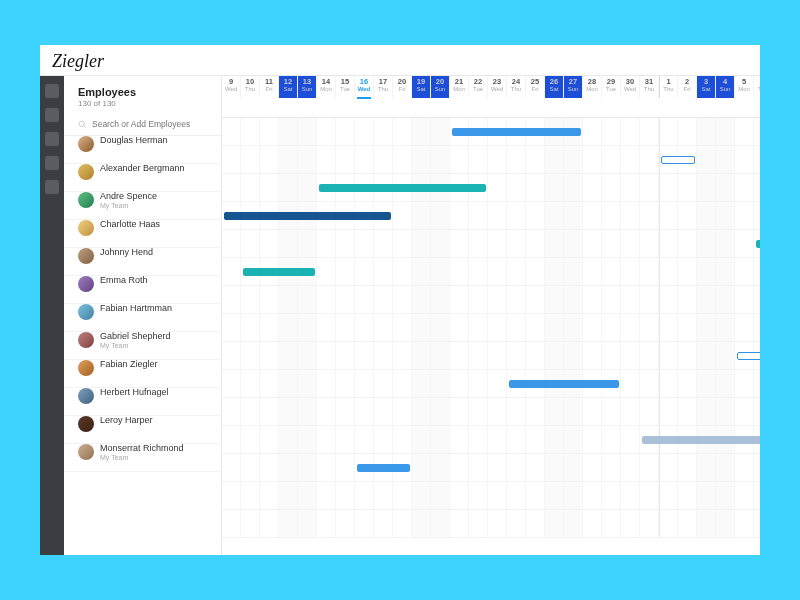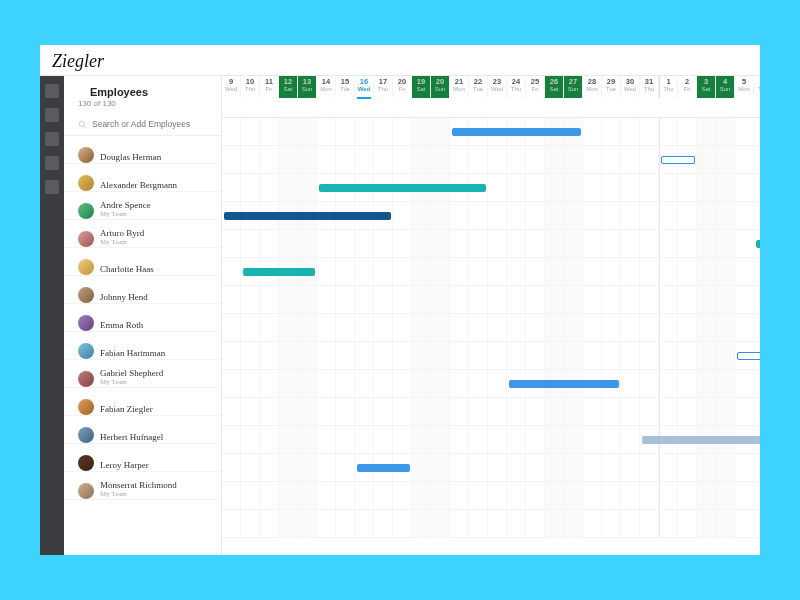--- a/index.html
+++ b/index.html
@@ -10,42 +10,42 @@
 
   .topbar { height: 30px; padding: 6px 12px; }
   .logo { font-family: "Brush Script MT", cursive; font-style: italic; font-size: 18px; color:#111; }
 
   .main { display:flex; height: calc(100% - 30px); border-top: 1px solid #e8e8e8;}
   .navbar { width: 24px; background:#3b3d40; display:flex; flex-direction:column; padding-top:8px; gap:10px; align-items:center;}
   .nav-item { width:14px; height:14px; background:#5a5c5f; border-radius:2px; }
 
   .sidebar { width: 158px; border-right:1px solid #e8e8e8; display:flex; flex-direction:column; }
   .side-head { padding:10px 10px 6px 14px; }
-  .side-title { font-size:11px; font-weight:600; color:#222;margin-left:12px; }
+  .side-title { font-size:11px; font-weight:600; color:#222; }
   .side-sub { font-size:8px; color:#888; margin-top:1px;}
   .search { display:flex; align-items:center; gap:5px; padding:5px 10px 6px 14px; border-bottom:1px solid #eee;}
   .search svg { width:9px; height:9px; stroke:#bbb; fill:none; stroke-width:2;}
   .search-input { flex:1; font-size:8.5px; color:#bbb; border:none; outline:none;}
   .emp-list { flex:1; overflow:hidden; }
-  .emp-row { display:flex; align-items:flex-end; height:28px; padding-left:14px; border-bottom:1px solid #f3f3f3; gap:6px;font-family:Liberation Serif, serif;}
+  .emp-row { display:flex; align-items:flex-start; height:28px; padding-left:14px; border-bottom:1px solid #f3f3f3; gap:6px;}
   .avatar { width:16px; height:16px; border-radius:50%; flex-shrink:0; background:#ccc; display:inline-block; }
   .emp-txt { display:flex; flex-direction:column; line-height:1.1; overflow:hidden;}
   .emp-name { font-size:9px; color:#333; font-weight:500; white-space:nowrap;}
   .emp-team { font-size:7px; color:#aaa;}
 
   .timeline { flex:1; position:relative; overflow:hidden; }
   .tl-head { height: 42px; border-bottom:1px solid #e8e8e8; position:relative; }
   .month-row { height:20px; display:flex; font-size:9px; color:#666; }
   .month-cell { padding:5px 8px; border-right:1px solid #eee; display:flex; align-items:center; gap:6px;}
   .month-controls span { font-size:8px; color:#888; padding:0 3px; cursor:pointer;}
   .days-row { display:flex; height:22px; }
   .day-cell { flex-shrink:0; width:19px; text-align:center; font-size:7px; color:#888; border-right:1px solid #f3f3f3; padding-top:1px; line-height:1.2; position:relative;}
   .day-cell .num { display:block; font-weight:600; color:#555; font-size:7.5px;}
   .day-cell .dow { display:block; font-size:6px; color:#aaa;}
-  .day-cell.weekend { background:#15803d; }
+  .day-cell.weekend { background:#1d4ed8; }
   .day-cell.weekend .num,.day-cell.weekend .dow{ color:#ccc;}
   .day-cell.today .num,.day-cell.today .dow{ color:#1d9df0; font-weight:700;}
   .day-cell.today::after{content:"";position:absolute;left:2px;right:2px;bottom:-1px;height:2px;background:#1d9df0;}
   .month-sep { border-left:1px solid #ddd;}
 
   .tl-body { position:relative; }
   .tl-row { height:28px; border-bottom:1px solid #f3f3f3; position:relative;}
   .grid { position:absolute; inset:0 0 0 0; display:flex; pointer-events:none;}
   .grid .col { width:19px; flex-shrink:0; border-right:1px solid #f6f6f6;}
   .grid .col.weekend { background:#fafafa;}
@@ -95,27 +95,20 @@
             </span>
           </div>
           <div class="emp-row">
             <span class="avatar" style="background: linear-gradient(135deg, rgb(96, 192, 128), rgb(32, 128, 80));"></span>
             <span class="emp-txt">
               <span class="emp-name">Andre Spence</span>
               <span class="emp-team">My Team</span>
             </span>
           </div>
           <div class="emp-row">
-            <span class="avatar" style="background: linear-gradient(135deg, rgb(217, 160, 160), rgb(160, 80, 80));"></span>
-            <span class="emp-txt">
-              <span class="emp-name">Arturo Byrd</span>
-              <span class="emp-team">My Team</span>
-            </span>
-          </div>
-          <div class="emp-row">
             <span class="avatar" style="background: linear-gradient(135deg, rgb(240, 208, 128), rgb(192, 144, 64));"></span>
             <span class="emp-txt">
               <span class="emp-name">Charlotte Haas</span>
             </span>
           </div>
           <div class="emp-row">
             <span class="avatar" style="background: linear-gradient(135deg, rgb(192, 160, 128), rgb(128, 96, 64));"></span>
             <span class="emp-txt">
               <span class="emp-name">Johnny Hend</span>
             </span>

